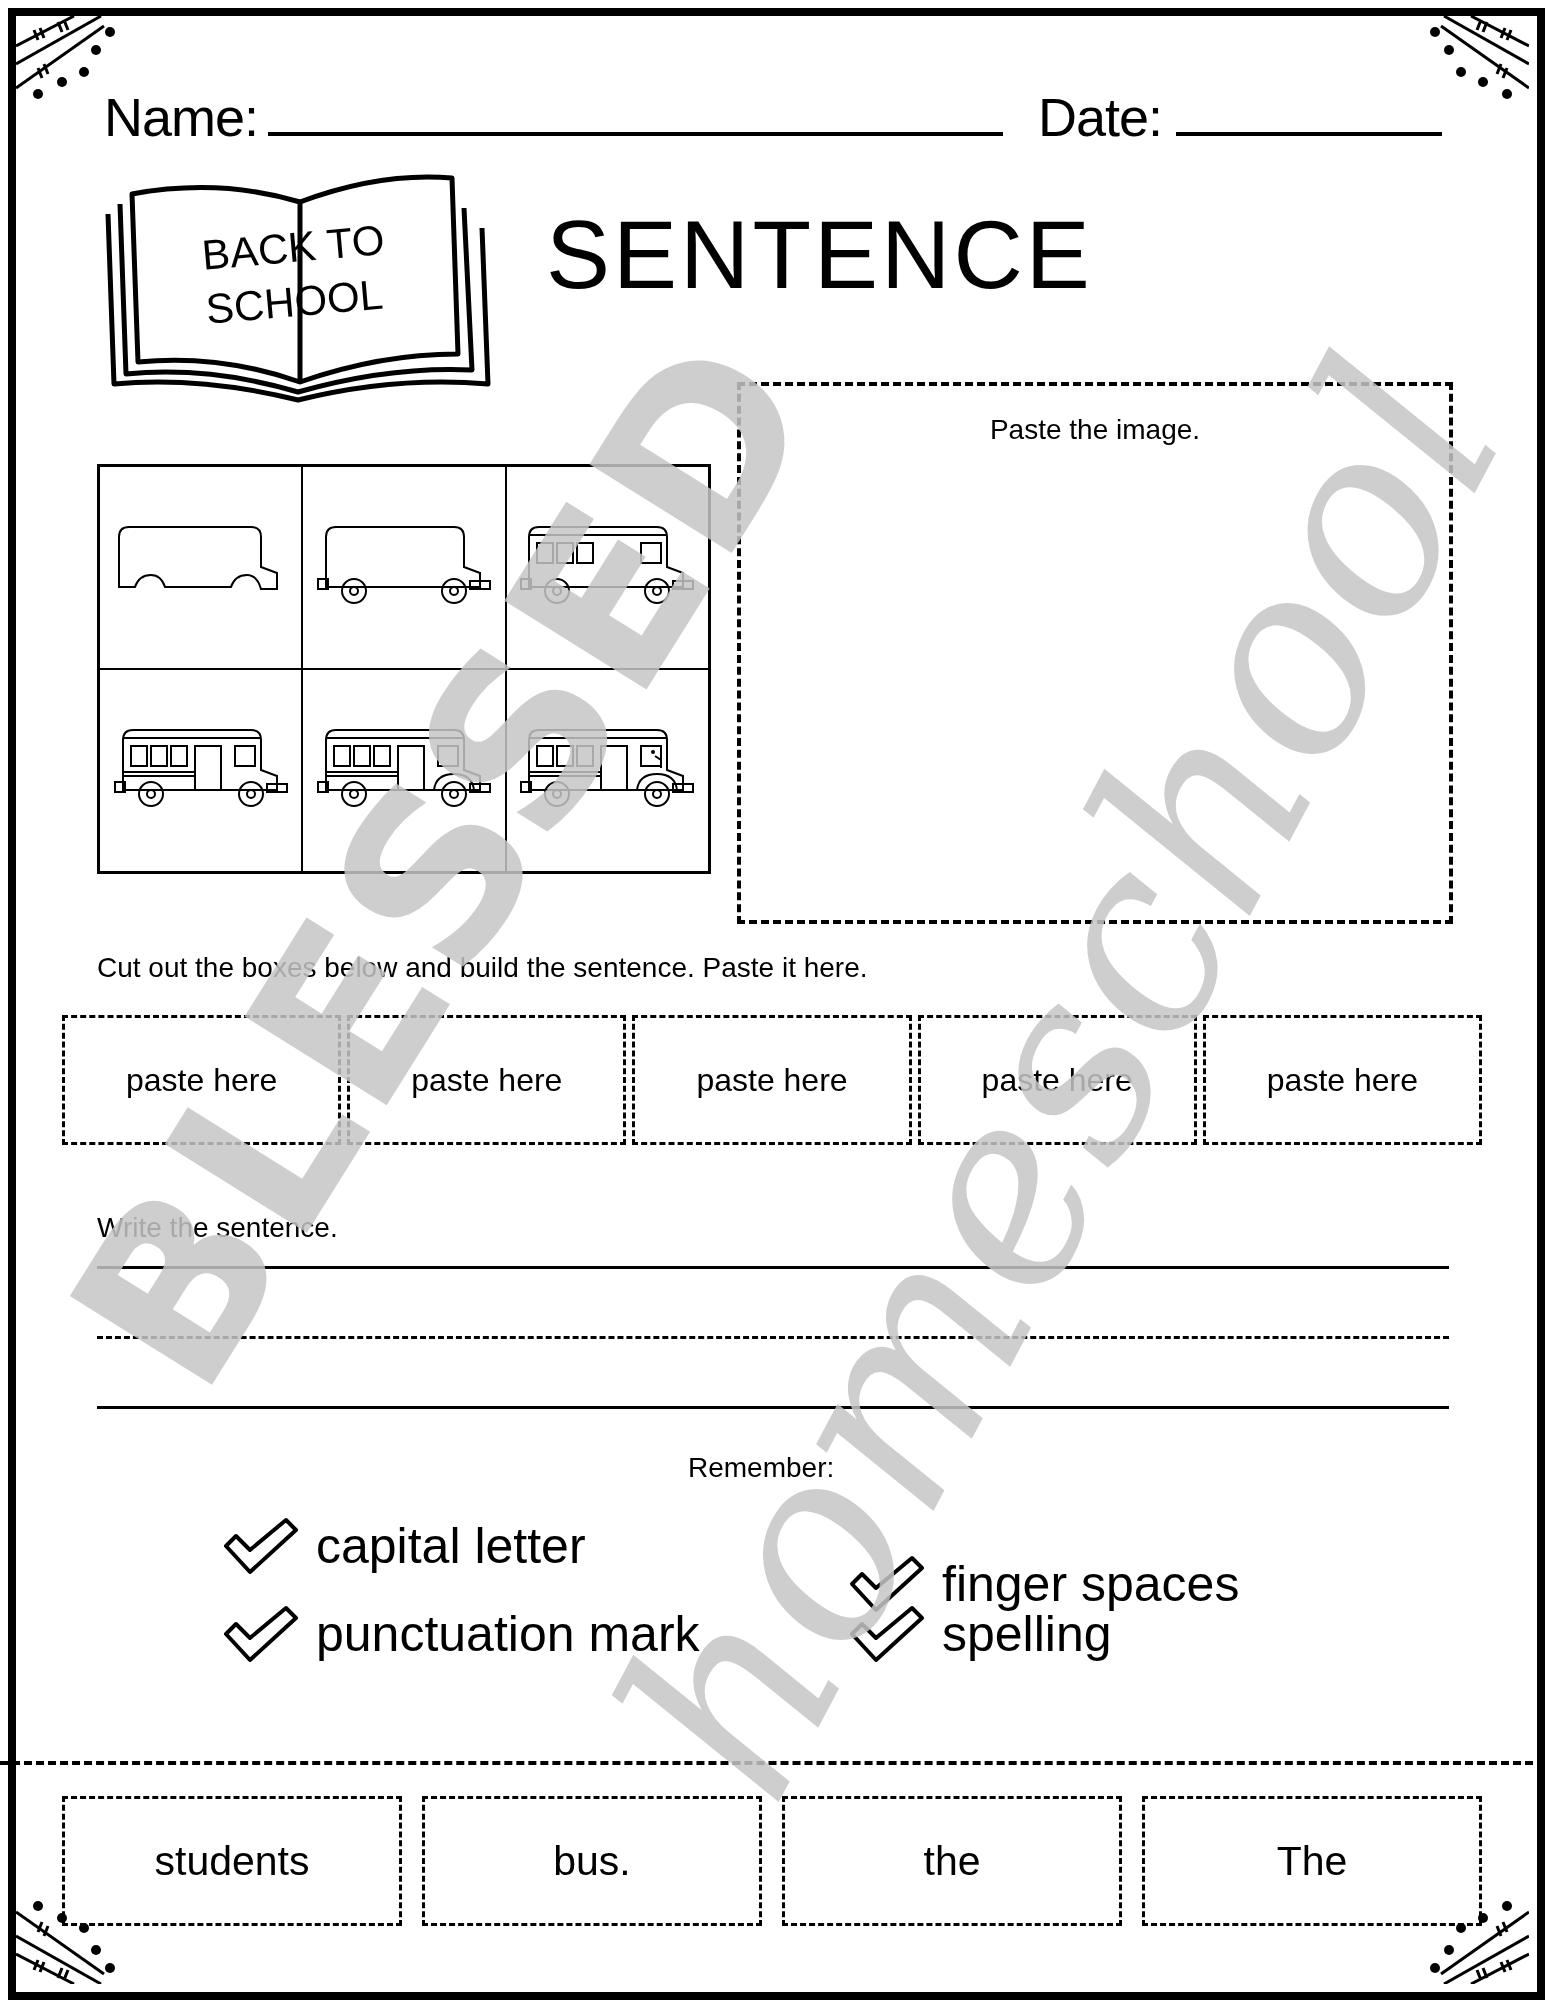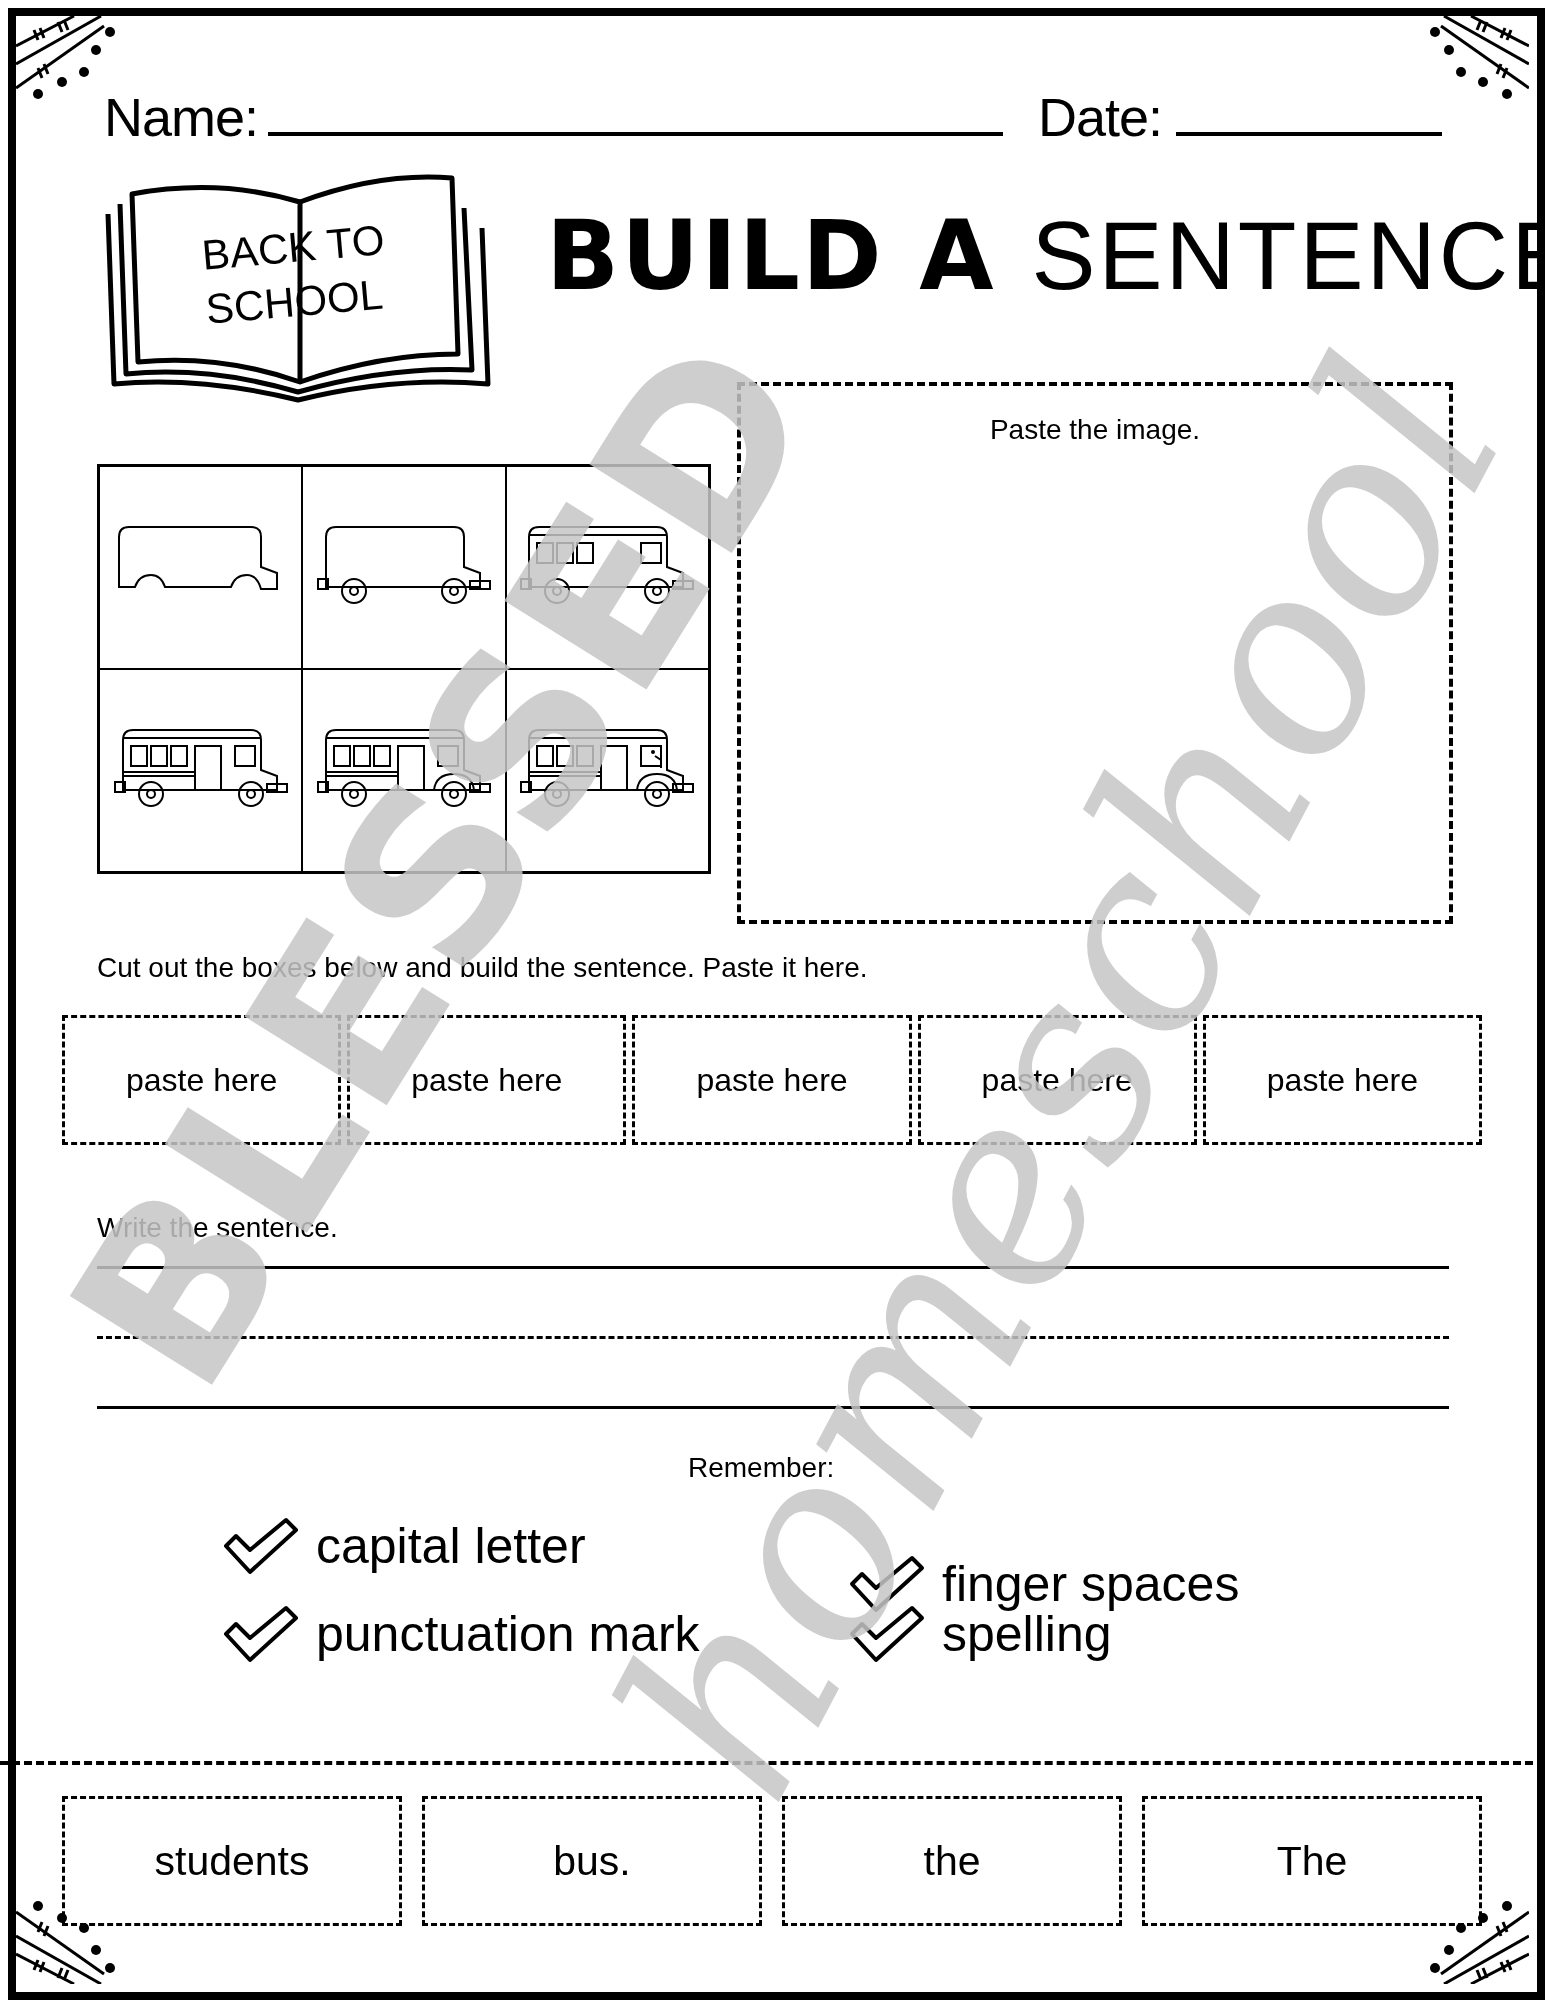--- a/index.html
+++ b/index.html
@@ -124,21 +124,20 @@
       <path d="M20 34 L26 204 Q110 196 198 222 Q290 196 372 200 L364 38"></path>
       <path d="M32 24 L38 192 Q120 184 200 212 L200 32 Q120 8 32 24 Z"></path>
       <path d="M200 32 Q280 2 352 8 L358 184 Q280 184 200 212"></path>
     </g>
   </svg>
   <div class="abs thin" style="left:100px;top:62px;font-size:42px;transform:rotate(-5deg);transform-origin:left top;">BACK TO</div>
   <div class="abs thin" style="left:104px;top:116px;font-size:42px;transform:rotate(-5deg);transform-origin:left top;">SCHOOL</div>
 </div>
 
 <div class="abs" style="left:546px;top:200px;white-space:nowrap;display:flex;align-items:baseline;gap:36px">
-  <span class="title-bold">BUILD A</span>
   <span class="title-thin">SENTENCE</span>
 </div>
 
 <div class="abs grid" style="left:97px;top:464px;width:610px;height:406px">
   <div class="cell">
     <svg width="180" height="90" viewBox="0 0 180 90">
         <path d="M8 64 V14 Q8 4 18 4 H140 Q150 4 150 14 V44 L166 50 V66 H150 Q146 52 136 52 Q124 52 120 64 H54 Q50 52 40 52 Q28 52 24 64 Z" fill="none" stroke="#000" stroke-width="2"></path>
       </svg>
   </div>
   <div class="cell">

